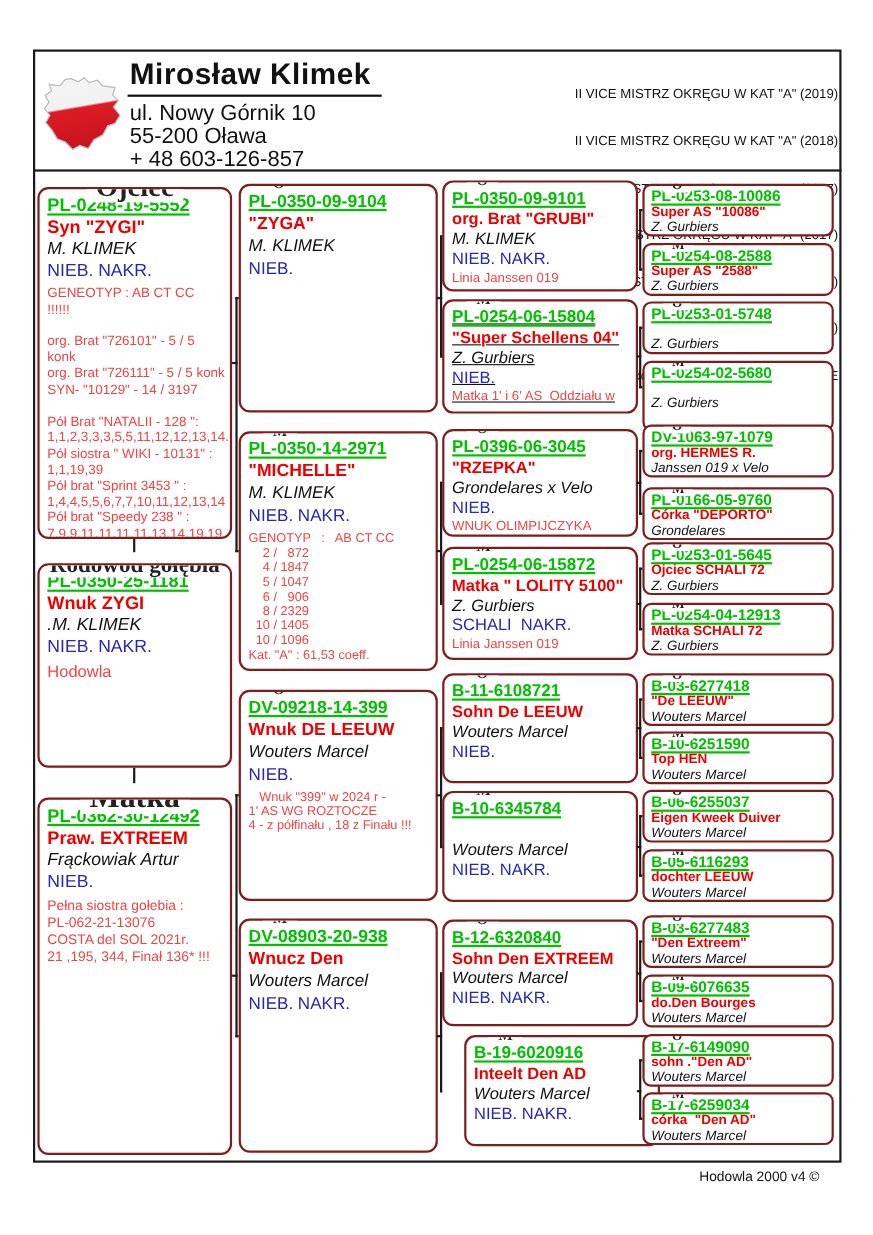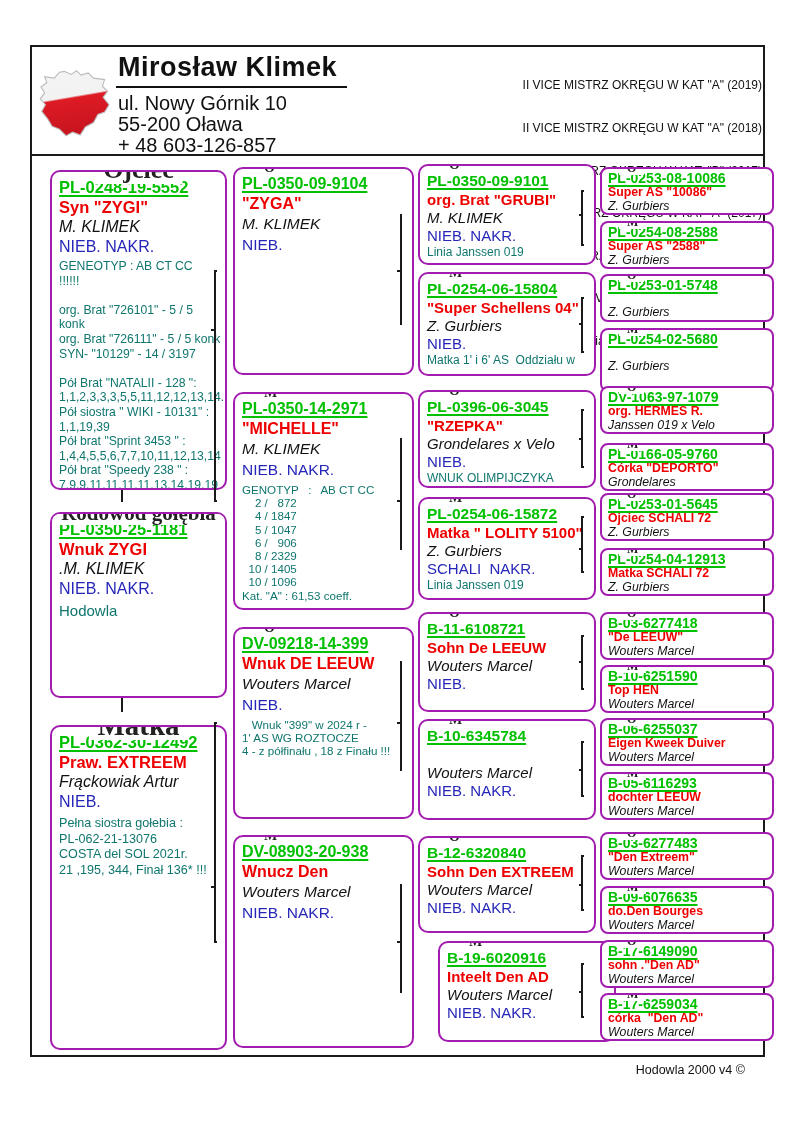--- a/index.html
+++ b/index.html
@@ -10,33 +10,33 @@
   .hdr-divider{position:absolute;left:30px;top:154px;width:735px;height:2px;background:#1a1a1a;}
 
   
   .map{position:absolute;left:38px;top:60px;width:74px;height:88px;}
   .owner-name{position:absolute;left:116px;top:52px;font-size:27px;font-weight:bold;
               border-bottom:2px solid #111;padding:0 10px 3px 2px;letter-spacing:.5px;}
   .addr{position:absolute;left:118px;top:93px;font-size:20px;line-height:21px;}
   .achv{position:absolute;right:32px;top:50px;text-align:right;font-size:12px;line-height:14.2px;white-space:pre-wrap;}
 
   
-  .pbox{position:absolute;border:2px solid #a21caf;border-radius:10px;background:#fff;
-        box-sizing:border-box;padding:5px 4px 2px 7px;overflow:hidden;margin-left:16px;}
+  .pbox{position:absolute;border:2px solid #7f1d1d;border-radius:10px;background:#fff;
+        box-sizing:border-box;padding:5px 4px 2px 7px;overflow:hidden;}
   .legend{position:absolute;background:#fff;font-family:"Liberation Serif",serif;
           font-weight:bold;white-space:nowrap;z-index:3;color:#222;}
   .pbox .legend{top:-9px;left:20px;font-size:14px;line-height:16px;padding:0 9px;}
   .g4 .legend{top:-8px;left:17px;font-size:12px;line-height:14px;padding:0 8px;}
 
   .ring{color:#00c000;font-weight:bold;text-decoration:underline;
         text-decoration-thickness:2px;text-underline-offset:2px;white-space:pre-wrap;}
   .pname{color:#ee0000;font-weight:bold;white-space:pre-wrap;}
   .powner{font-style:italic;white-space:pre-wrap;}
   .pcolor{color:#2626b8;white-space:pre-wrap;}
-  .extra{color:#0f766e;white-space:pre-wrap;}
+  .extra{color:#ef4444;white-space:pre-wrap;}
 
   .g2 .ring{font-size:16px;line-height:20px;}
   .g2 .pname{font-size:16px;line-height:20px;min-height:20px;}
   .g2 .powner{font-size:15.5px;line-height:20px;}
   .g2 .pcolor{font-size:15.5px;line-height:21px;}
   .g2 .extra{font-size:11.6px;line-height:13.2px;margin-top:3px;}
 
   .g3 .ring{font-size:15.5px;line-height:19px;}
   .g3 .pname{font-size:15px;line-height:19px;min-height:19px;}
   .g3 .powner{font-size:15px;line-height:18px;}
@@ -185,21 +185,21 @@
     <div class="extra"></div>
   </div>
     <div class="pbox g3" style="left: 402px; top: 164px; width: 178px; height: 101px;">
     <span class="legend">O</span>
     <div class="ring">PL-0350-09-9101</div>
     <div class="pname">org. Brat "GRUBI"</div>
     <div class="powner">M. KLIMEK</div>
     <div class="pcolor">NIEB. NAKR.</div>
     <div class="extra">Linia Janssen 019</div>
   </div>
-    <div class="pbox g3" style="left: 402px; top: 272px; width: 178px; height: 104px;">
+    <div class="pbox g3" style="left: 402px; top: 272px; width: 178px; height: 104px; text-decoration: underline;">
     <span class="legend">M</span>
     <div class="ring">PL-0254-06-15804</div>
     <div class="pname">"Super Schellens 04"</div>
     <div class="powner">Z. Gurbiers</div>
     <div class="pcolor">NIEB.</div>
     <div class="extra">Matka 1' i 6' AS  Oddziału w</div>
   </div>
     <div class="pbox g3" style="left: 402px; top: 390px; width: 178px; height: 98px;">
     <span class="legend">O</span>
     <div class="ring">PL-0396-06-3045</div>

